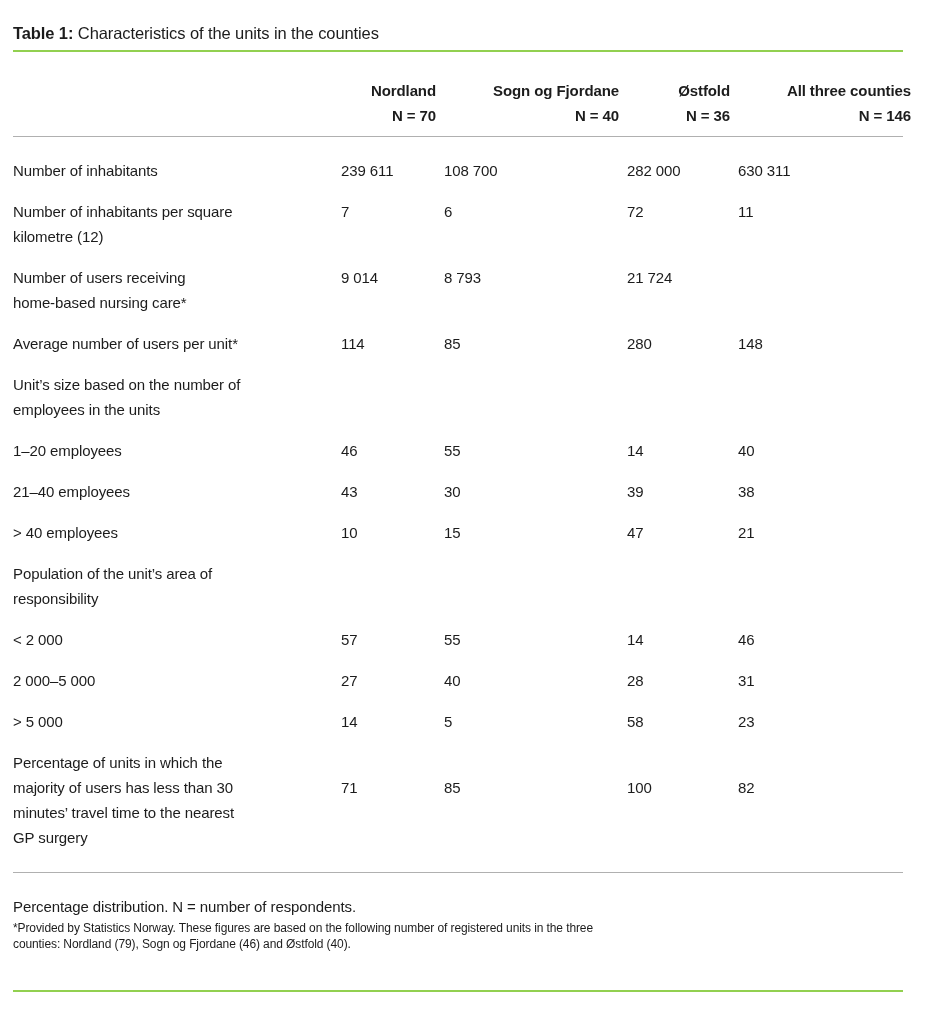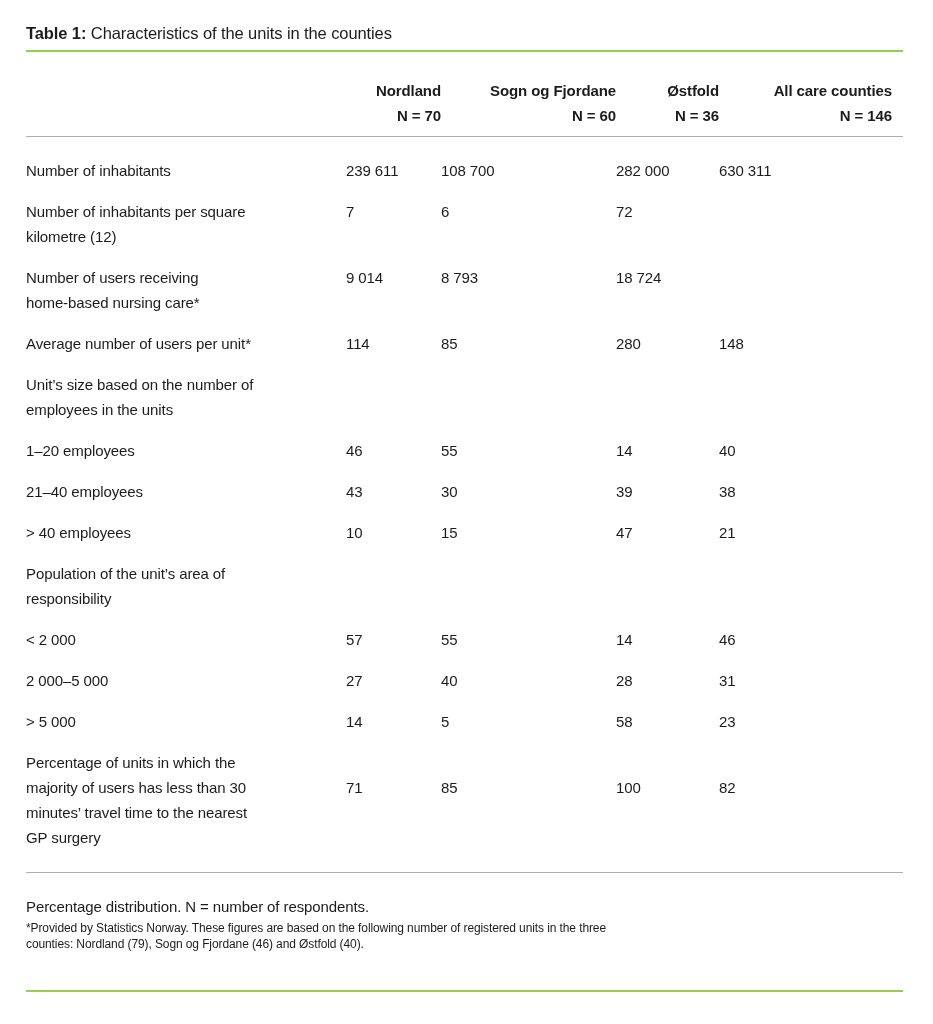--- a/index.html
+++ b/index.html
@@ -10,41 +10,42 @@
   body {
     width: 933px;
     height: 1024px;
     font-family: "Liberation Sans", sans-serif;
     color: #1c1c1c;
     -webkit-font-smoothing: antialiased;
   }
   .page {
     box-sizing: border-box;
     width: 928px;
-    padding: 22px 25px 0 26px;
+    padding: 22px 25px 0 13px;
   }
   
   .title {
     font-size: 16.5px;
     line-height: 22px;
     letter-spacing: -0.1px;
   }
   .title .title-prefix { font-weight: bold; }
   .rule-green {
     height: 2px;
     background: #92d050;
     margin-top: 6px;
     border: none;
   }
   .rule-green.bottom { margin-top: 38px; }
 
   
   .grid-row {
     display: grid;
     grid-template-columns: 320px 95px 175px 103px 190px;
+    gap: 8px;
   }
   .thead {
     padding: 26px 0 8px 0;
     border-bottom: 1px solid #b0b0b0;
   }
   .th {
     font-weight: bold;
     font-size: 15px;
     line-height: 25px;
     text-align: right;
@@ -99,55 +100,56 @@
   <div class="rule-green top"></div>
 
   <div class="grid-row thead">
     <div class="th label"></div>
     <div class="th c1">
       <div>Nordland</div>
       <div>N = 70</div>
     </div>
     <div class="th c2">
       <div>Sogn og Fjordane</div>
-      <div>N = 60</div>
+      <div>N = 40</div>
     </div>
     <div class="th c3">
       <div>Østfold</div>
       <div>N = 36</div>
     </div>
     <div class="th c4">
-      <div>All care counties</div>
+      <div>All three counties</div>
       <div>N = 146</div>
     </div>
   </div>
 
   <div class="tbody">
   <div class="grid-row trow">
     <div class="cell label">Number of inhabitants</div>
     <div class="cell val c1">239 611</div>
     <div class="cell val c2">108 700</div>
     <div class="cell val c3">282 000</div>
     <div class="cell val c4">630 311</div>
   </div>
 
   <div class="grid-row trow">
     <div class="cell label">Number of inhabitants per square
 kilometre (12)</div>
     <div class="cell val c1">7</div>
     <div class="cell val c2">6</div>
     <div class="cell val c3">72</div>
+    <div class="cell val c4">11</div>
   </div>
 
   <div class="grid-row trow">
     <div class="cell label">Number of users receiving
 home-based nursing care*</div>
     <div class="cell val c1">9 014</div>
     <div class="cell val c3">8 793</div>
-    <div class="cell val c4">18 724</div>
+    <div class="cell val c4">21 724</div>
   </div>
 
   <div class="grid-row trow">
     <div class="cell label">Average number of users per unit*</div>
     <div class="cell val c1">114</div>
     <div class="cell val c2">85</div>
     <div class="cell val c3">280</div>
     <div class="cell val c4">148</div>
   </div>
 

